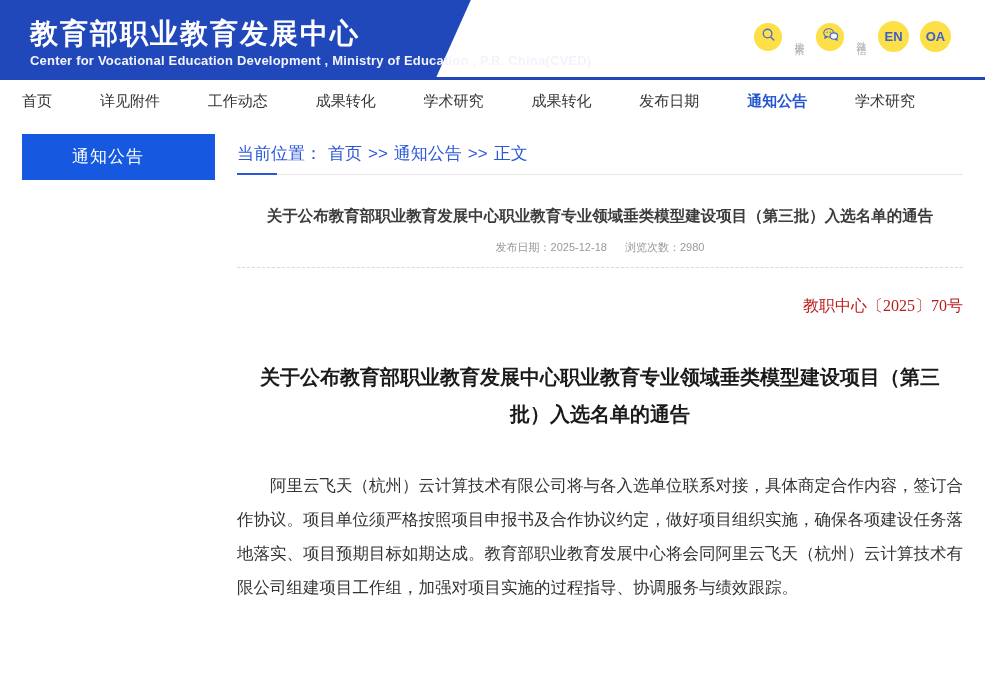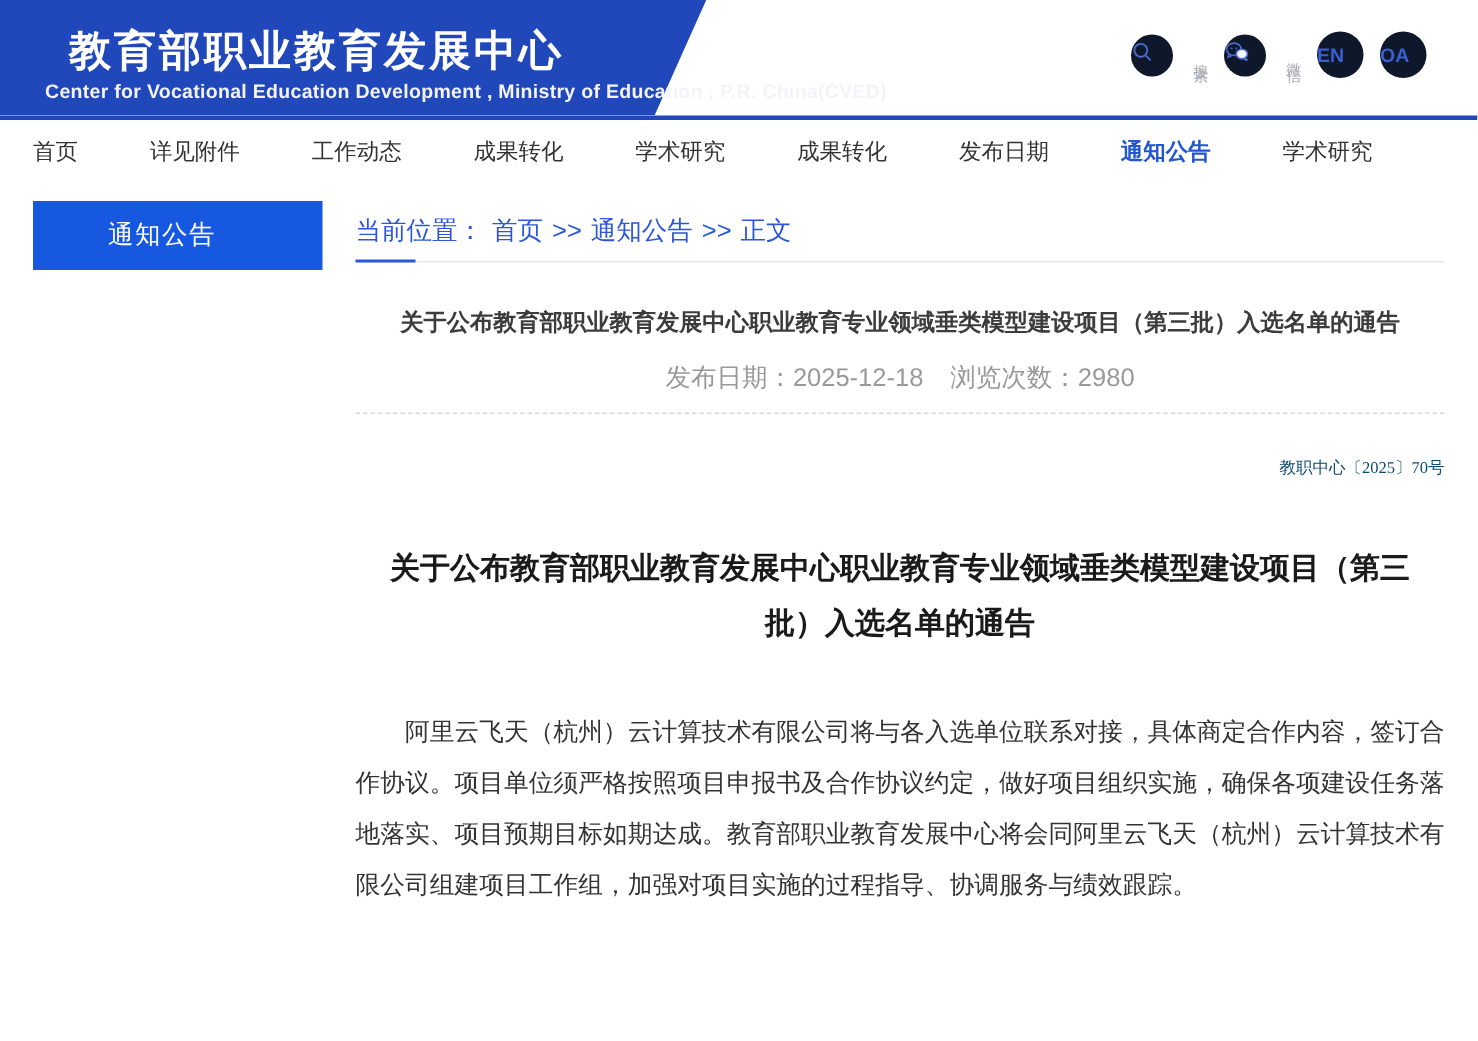--- a/index.html
+++ b/index.html
@@ -30,44 +30,43 @@
     position: absolute;
     left: 30px; top: 18px;
     color: #fff;
     z-index: 2;
   }
   .logo-title {
     font-size: 28px;
     font-weight: bold;
     letter-spacing: 2px;
     line-height: 32px;
-    margin-left: 16px;
   }
   .logo-subtitle {
     font-size: 13px;
     font-weight: bold;
     letter-spacing: 0.2px;
     margin-top: 3px;
     color: #f2f4fa;
   }
   .header-tools {
     position: absolute;
     right: 34px; top: 21px;
     display: flex;
     align-items: center;
     gap: 11px;
     z-index: 2;
   }
   .tool-circle {
     width: 28px; height: 28px;
     border-radius: 50%;
-    background: #0f172a;
-    display: flex;
-    align-items: center;
-    justify-content: flex-start;
+    background: #fde047;
+    display: flex;
+    align-items: center;
+    justify-content: center;
     cursor: pointer;
   }
   .tool-circle.lg { width: 31px; height: 31px; }
   .tool-circle .txt {
     color: #3a5fd0;
     font-size: 13px;
     font-weight: bold;
   }
   .vert-label {
     writing-mode: vertical-rl;
@@ -144,35 +143,35 @@
   .article-title-sm {
     margin-top: 30px;
     text-align: center;
     font-size: 15.5px;
     color: #3c3c3c;
     line-height: 22px;
   }
   .article-meta {
     margin-top: 13px;
     text-align: center;
-    font-size: 17px;
+    font-size: 11px;
     color: #999;
   }
   .article-meta .sep { display: inline-block; width: 18px; }
   .dashed-rule {
     margin-top: 12px;
     border-bottom: 1px dashed #d9d9d9;
   }
   
   .doc-number {
     margin-top: 28px;
     text-align: right;
     font-family: "Liberation Serif", "DejaVu Serif", serif;
-    font-size: 11px;
-    color: #0c4a6e;
+    font-size: 16px;
+    color: #b91c1c;
   }
   .doc-heading {
     margin-top: 42px;
     text-align: center;
     font-size: 20px;
     font-weight: bold;
     color: #1a1a1a;
     line-height: 37px;
     padding: 0 4px;
   }

